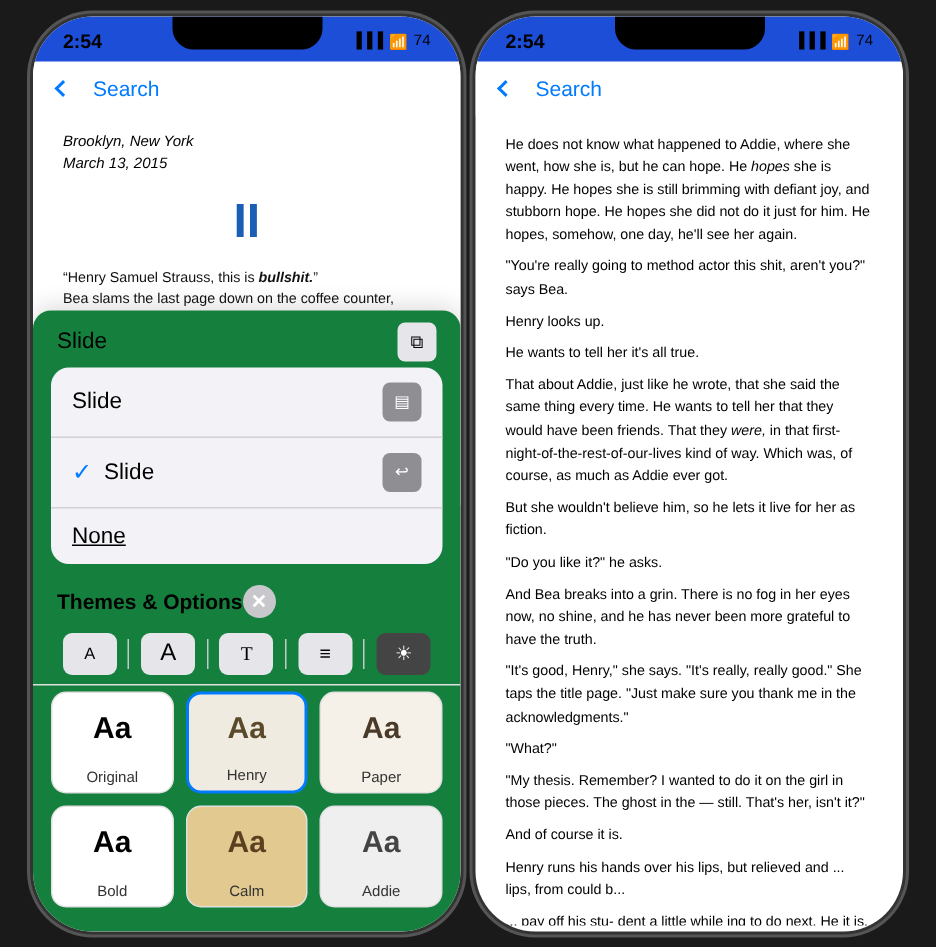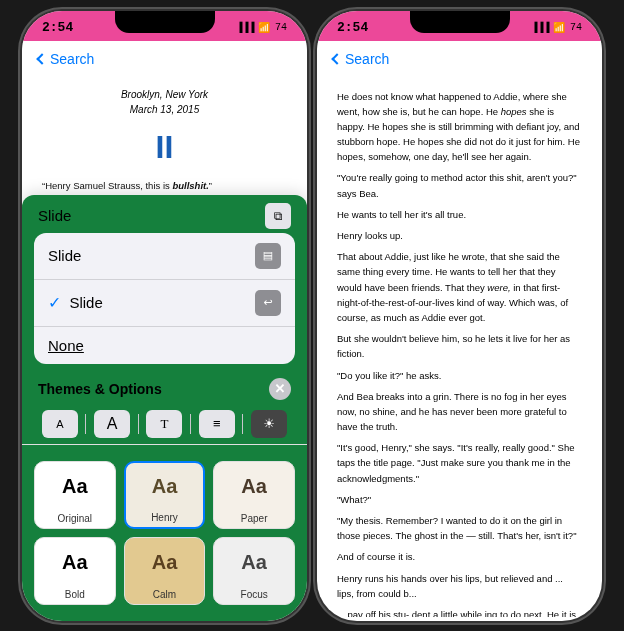--- a/index.html
+++ b/index.html
@@ -31,23 +31,22 @@
       box-shadow: 0 0 0 2px #333, 0 0 0 4px #555;
     }
 
     
     .status-bar {
       display: flex;
       justify-content: space-between;
       align-items: center;
       padding: 8px 20px 4px 20px;
       height: 30px;
-      background: #ec4899;
+      background: #1d4ed8;
       position: relative;
-      font-family: Liberation Mono, monospace;
     }
     .status-bar .time {
       font-size: 13px;
       font-weight: 700;
       color: #000;
     }
     .status-bar .icons {
       display: flex;
       align-items: center;
       gap: 4px;
@@ -69,21 +68,21 @@
     .nav-bar {
       display: flex;
       align-items: center;
       padding: 4px 16px;
       height: 36px;
       background: #fff;
     }
     .nav-back {
       display: flex;
       align-items: center;
-      gap: 4px;
+      gap: 16px;
       color: #007AFF;
       font-size: 14px;
     }
     .chevron-left {
       width: 8px;
       height: 8px;
       border-left: 2px solid #007AFF;
       border-top: 2px solid #007AFF;
       transform: rotate(-45deg);
       display: inline-block;
@@ -92,21 +91,20 @@
     
     .book-content {
       flex: 1;
       padding: 10px 20px;
       font-size: 10px;
       line-height: 1.5;
       color: #000;
       background: #fff;
     }
     .book-content .location {
-      text-align: center;
       font-style: italic;
       font-size: 10px;
       margin-bottom: 6px;
     }
     .book-content .chapter {
       text-align: center;
       font-size: 32px;
       font-weight: bold;
       color: #1a5fb4;
       margin-bottom: 8px;
@@ -116,21 +114,20 @@
       line-height: 1.55;
       color: #111;
     }
     .book-content .text .italic { font-style: italic; }
     .book-content .text .bold-italic { font-style: italic; font-weight: bold; }
 
     
     .themes-row {
       display: flex;
       align-items: center;
-      justify-content: space-between;
       padding: 8px 16px 4px 16px;
     }
     .themes-label {
       font-size: 14px;
       font-weight: 600;
       color: #000;
     }
     .close-btn {
       width: 22px;
       height: 22px;
@@ -168,21 +165,21 @@
       width: 1px;
       height: 20px;
       background: #c7c7cc;
     }
 
     
     .theme-grid {
       display: grid;
       grid-template-columns: 1fr 1fr 1fr;
       gap: 8px;
-      padding: 16px 12px 16px 12px;
+      padding: 4px 12px 16px 12px;
     }
     .theme-card {
       border-radius: 10px;
       overflow: hidden;
       border: 1.5px solid #e0e0e0;
       display: flex;
       flex-direction: column;
       align-items: center;
       justify-content: center;
       height: 68px;
@@ -371,21 +368,21 @@
           <div class="theme-card" style="background:#fff; border-color:#e0e0e0;">
             <div class="theme-preview" style="color:#000; font-weight:900;">Aa</div>
             <div class="theme-name">Bold</div>
           </div>
           <div class="theme-card" style="background:#e2c990; border-color:#e0e0e0;">
             <div class="theme-preview" style="color:#5a4020;">Aa</div>
             <div class="theme-name">Calm</div>
           </div>
           <div class="theme-card" style="background:#efefef; border-color:#e0e0e0;">
             <div class="theme-preview" style="color:#444;">Aa</div>
-            <div class="theme-name">Focus</div>
+            <div class="theme-name">Addie</div>
           </div>
         </div>
 
       </div>
     </div>
   </div>
 
   <div class="phone">
 
     <div class="status-bar">
@@ -401,22 +398,22 @@
     <div class="nav-bar">
       <div class="nav-back">
         <span class="chevron-left"></span>
         <span>Search</span>
       </div>
     </div>
 
     <div class="right-book" style="height:540px; overflow:hidden;">
       <p>He does not know what happened to Addie, where she went, how she is, but he can hope. He <em>hopes</em> she is happy. He hopes she is still brimming with defiant joy, and stubborn hope. He hopes she did not do it just for him. He hopes, somehow, one day, he'll see her again.</p>
       <p>"You're really going to method actor this shit, aren't you?" says Bea.</p>
+      <p>Henry looks up.</p>
       <p>He wants to tell her it's all true.</p>
-      <p>Henry looks up.</p>
       <p>That about Addie, just like he wrote, that she said the same thing every time. He wants to tell her that they would have been friends. That they <em>were,</em> in that first-night-of-the-rest-of-our-lives kind of way. Which was, of course, as much as Addie ever got.</p>
       <p>But she wouldn't believe him, so he lets it live for her as fiction.</p>
       <p>"Do you like it?" he asks.</p>
       <p>And Bea breaks into a grin. There is no fog in her eyes now, no shine, and he has never been more grateful to have the truth.</p>
       <p>"It's good, Henry," she says. "It's really, really good." She taps the title page. "Just make sure you thank me in the acknowledgments."</p>
       <p>"What?"</p>
       <p>"My thesis. Remember? I wanted to do it on the girl in those pieces. The ghost in the — still. That's her, isn't it?"</p>
       <p>And of course it is.</p>
       <p>Henry runs his hands over his lips, but relieved and ... lips, from could b...</p>
       <p>... pay off his stu- dent a little while ing to do next. He it is, but for the first sim- ...nd he's seen so little of it degr- ...wants to travel, to take pho- toma- ...people's stories, maybe make But t. After all, life seems very long He is ...e knows it will go so fast, and he ...o miss a moment.</p>

